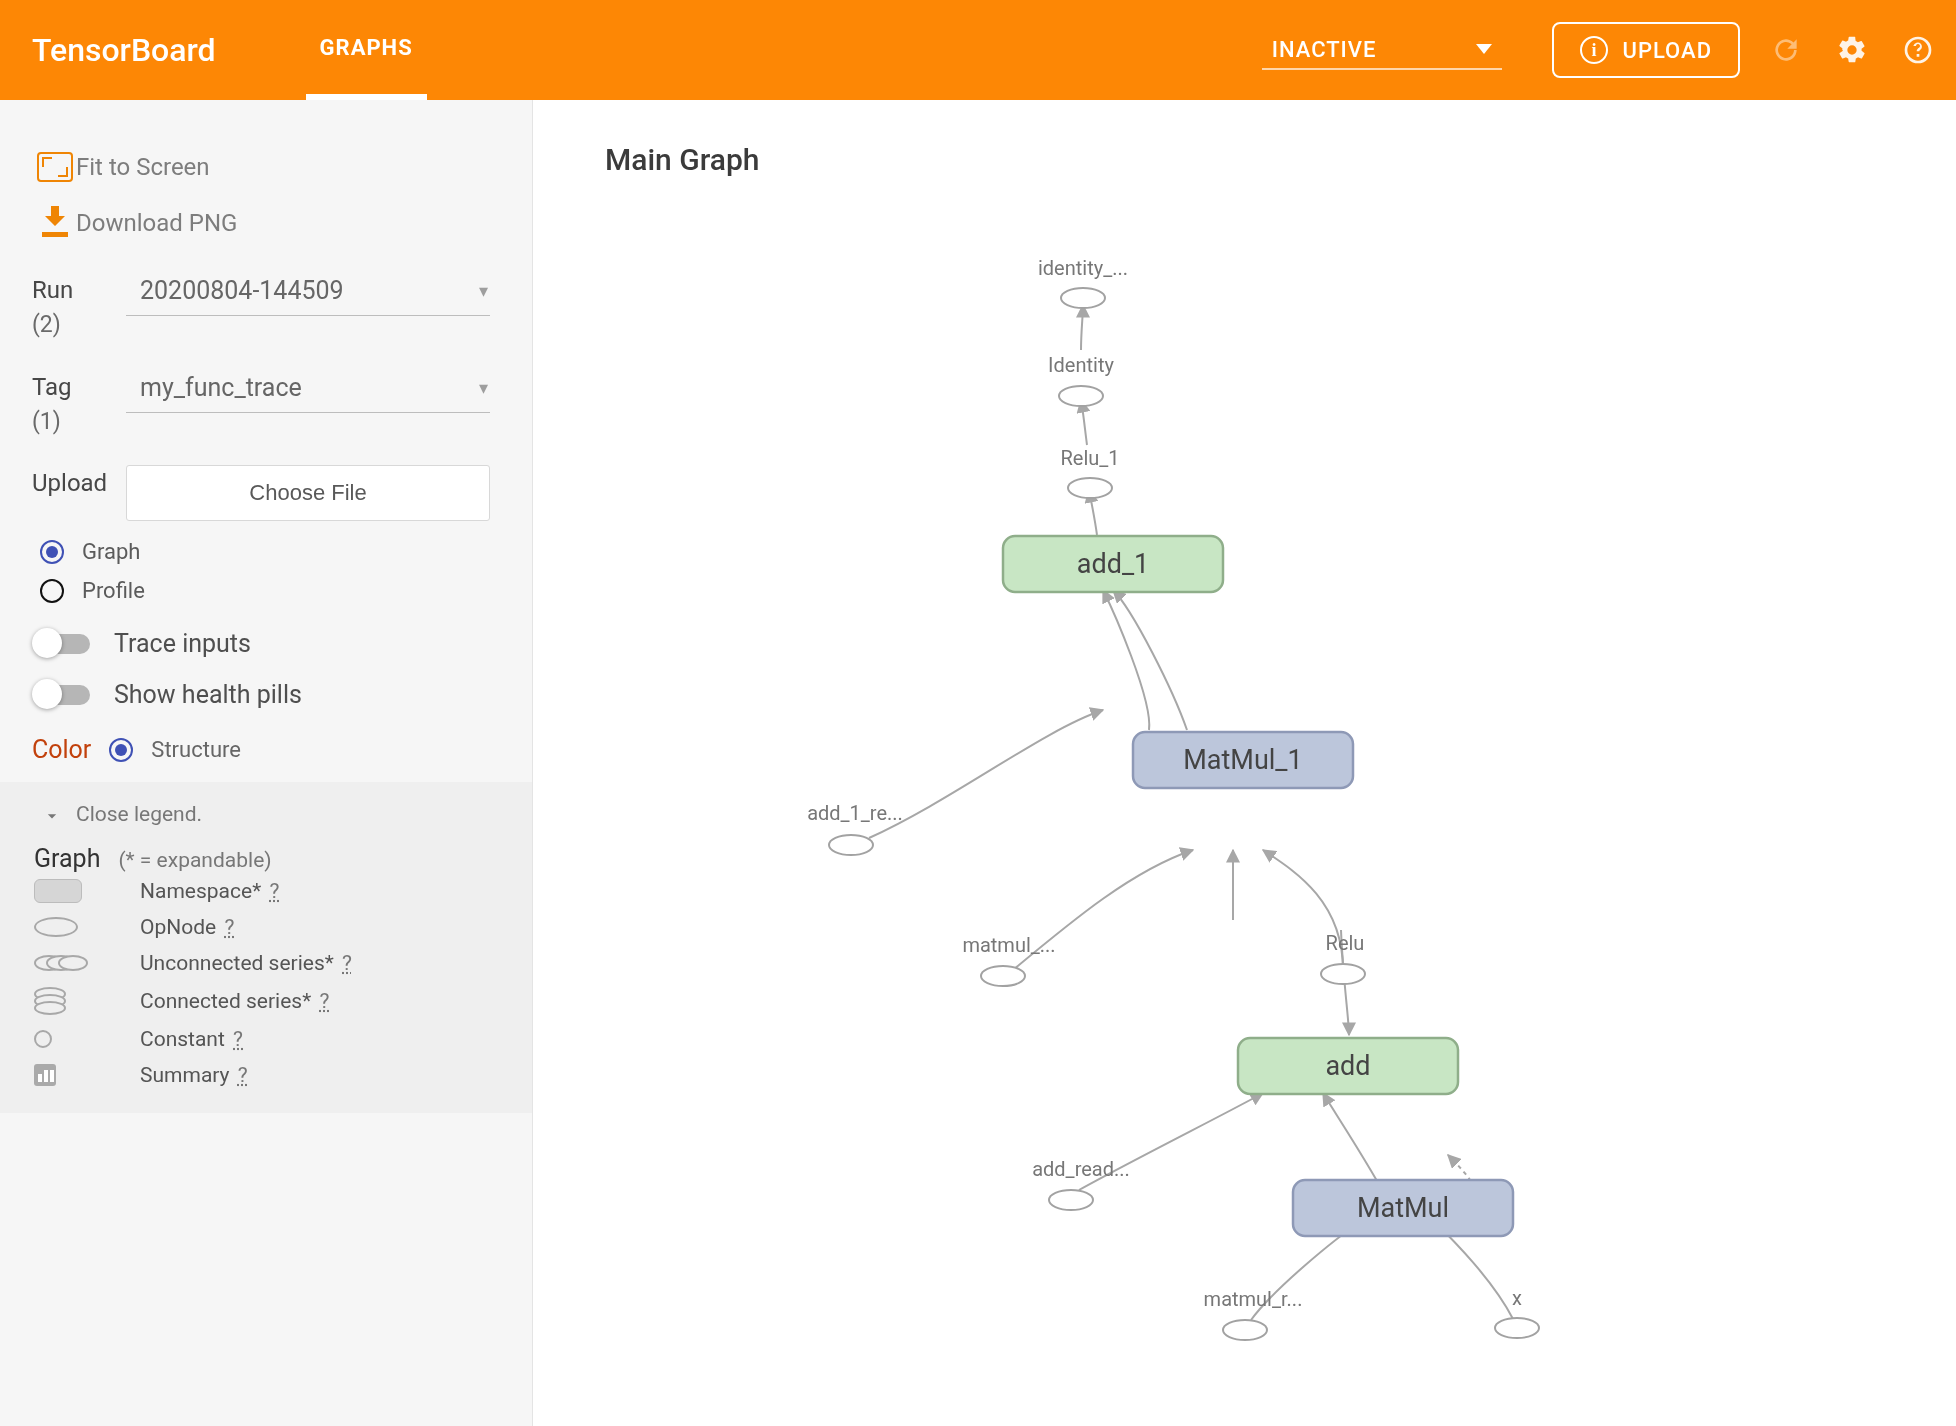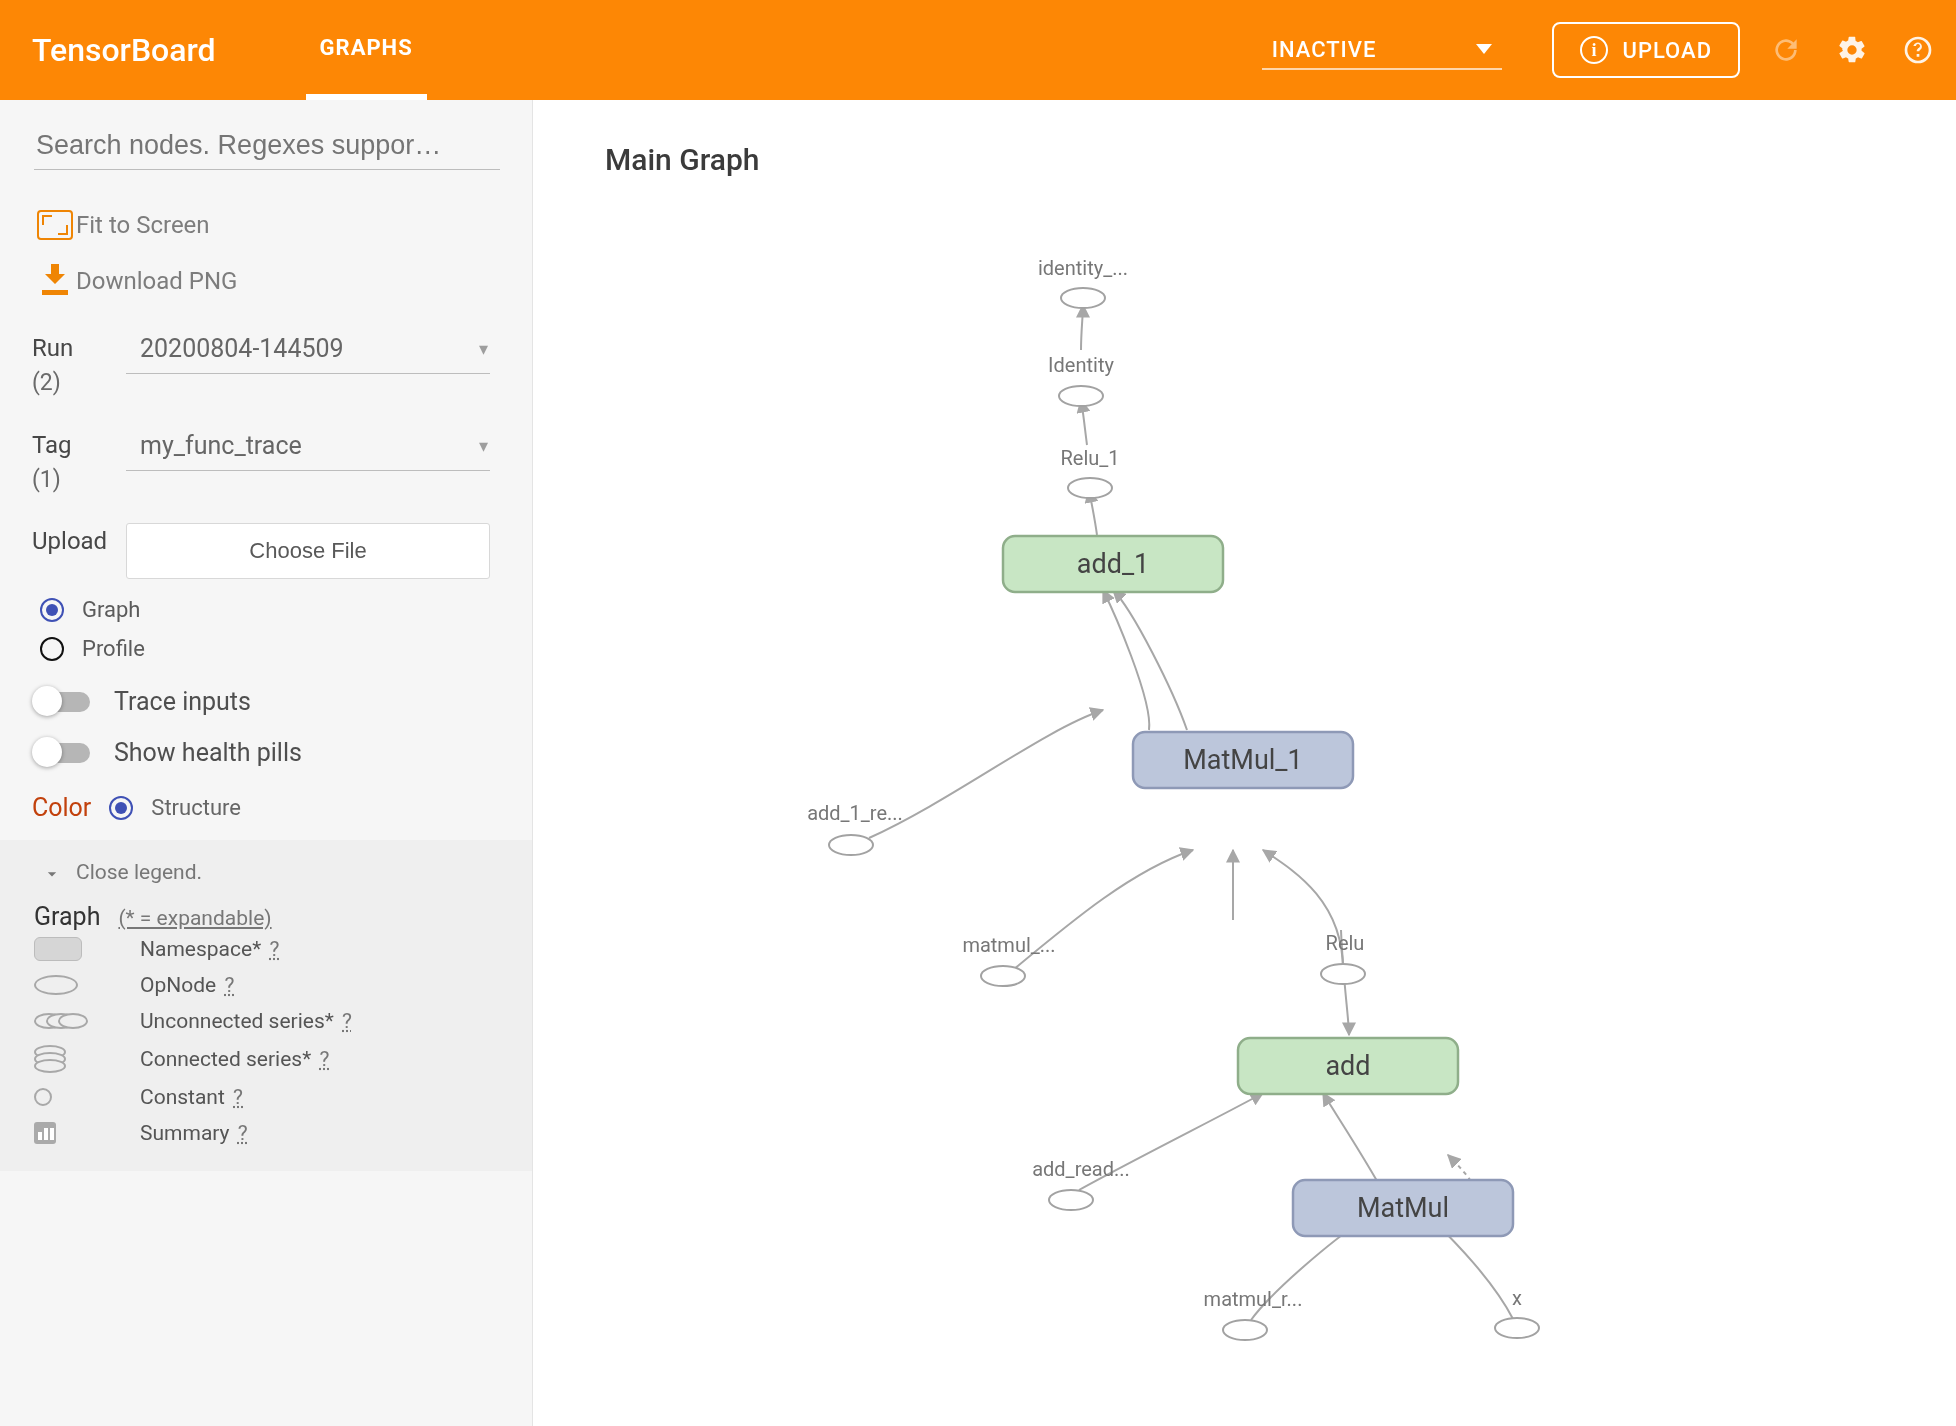--- a/index.html
+++ b/index.html
@@ -97,21 +97,21 @@
   }
   .toggle-label { font-size: 25px; color: #4f4f4f; }
   .colorrow { display: flex; align-items: center; gap: 18px; padding: 20px 32px 18px 32px; }
   .colorrow .lbl { font-size: 25px; color: #c2410c; }
   .colorrow .val { font-size: 22px; color: #666; }
   .legend-area { background: #efefef; padding: 14px 30px 20px 30px; }
   .legend-close { display: flex; align-items: flex-end; gap: 14px; font-size: 21px; color: #777; padding: 6px 4px 18px 12px; cursor: pointer; }
   .legend-close svg { width: 20px; height: 20px; fill: #777; }
   .legend-head { display: flex; align-items: baseline; gap: 18px; padding-left: 4px; }
   .legend-head .title { font-size: 25px; color: #333; }
-  .legend-head .hint { font-size: 21px; color: #777; text-decoration: underline; }
+  .legend-head .hint { font-size: 21px; color: #777; }
   .legend-row { display: flex; align-items: center; gap: 40px; padding: 6px 4px; }
   .legend-row .icon-slot { width: 66px; display:flex; justify-content:flex-start; }
   .legend-row .text { font-size: 21px; color: #555; border: none; }
   .legend-row .text .q { text-decoration: underline dotted; margin-left: 3px; color: #777; }
   .ns-shape { width: 48px; height: 24px; background: #d6d6d6; border: 1px solid #bcbcbc; border-radius: 6px; }
   .op-shape { width: 44px; height: 20px; border: 2px solid #a8a8a8; border-radius: 50%; }
   .unc-shape { position: relative; width: 50px; height: 22px; }
   .unc-shape span { position:absolute; width: 30px; height: 16px; border: 2px solid #a8a8a8; border-radius: 50%; background:#efefef; }
   .unc-shape span:nth-child(1){ left:0; top:3px; }
   .unc-shape span:nth-child(2){ left:12px; top:3px; }
@@ -161,23 +161,20 @@
         <path d="M19.14 12.94a7.14 7.14 0 0 0 .06-.94 7.14 7.14 0 0 0-.06-.94l2.03-1.58a.5.5 0 0 0 .12-.64l-1.92-3.32a.5.5 0 0 0-.6-.22l-2.39.96a7.03 7.03 0 0 0-1.62-.94l-.36-2.54A.5.5 0 0 0 14 2h-4a.5.5 0 0 0-.5.42l-.36 2.54c-.58.24-1.12.55-1.62.94l-2.39-.96a.5.5 0 0 0-.6.22L2.61 8.48a.5.5 0 0 0 .12.64l2.03 1.58c-.04.31-.06.63-.06.94s.2.63.6.94L2.73 14.16a.5.5 0 0 0-.12.64l1.92 3.32c.13.23.4.32.6.22l2.39-.96c.5.39 1.04.7 1.62.94l.36 2.54c.4.24.25.42.5.42h4c.25 0 .46-.18.5-.42l.36-2.54c.58-.24 1.12-.55 1.62-.94l2.39.96c.2.1.47 0 .6-.22l1.92-3.32a.5.5 0 0 0-.12-.64l-2.03-1.58zM12 15.5A3.5 3.5 0 1 1 15.5 12 3.5 3.5 0 0 1 12 15.5z"></path>
       </svg>
     <svg class="hdr-icon" viewBox="0 0 24 24">
         <path d="M12 2a10 10 0 1 0 10 10A10 10 0 0 0 12 2zm0 18a8 8 0 1 1 8-8 8 8 0 0 1-8 8zm1-5h-2v2h2zm1.07-7.75A3.5 3.5 0 0 0 8.5 9h2a1.5 1.5 0 1 1 2.27 1.28c-.87.55-1.77 1.3-1.77 2.72h2c0-.77.43-1.06 1.23-1.57A3.49 3.49 0 0 0 14.07 7.25z"></path>
       </svg>
   </div>
 </div>
 
 <div class="layout">
   <div class="sidebar">
-    <div class="search-wrap">
-      <input class="search-input" placeholder="Search nodes. Regexes suppor…" style="">
-    </div>
 
     <div class="item-row" style="margin-top:18px;">
       <span class="icon-slot">
           <span class="fit-icon"></span>
         </span>
       <span class="label">Fit to Screen</span>
     </div>
     <div class="item-row">
       <span class="icon-slot">
         <svg width="30" height="34">

